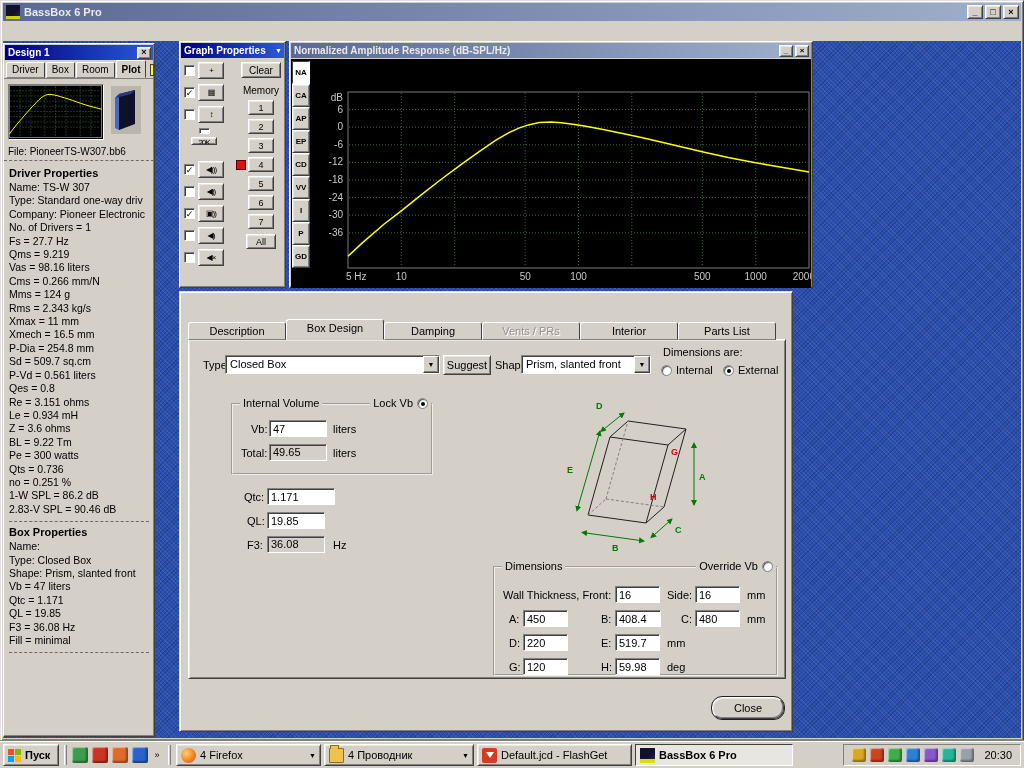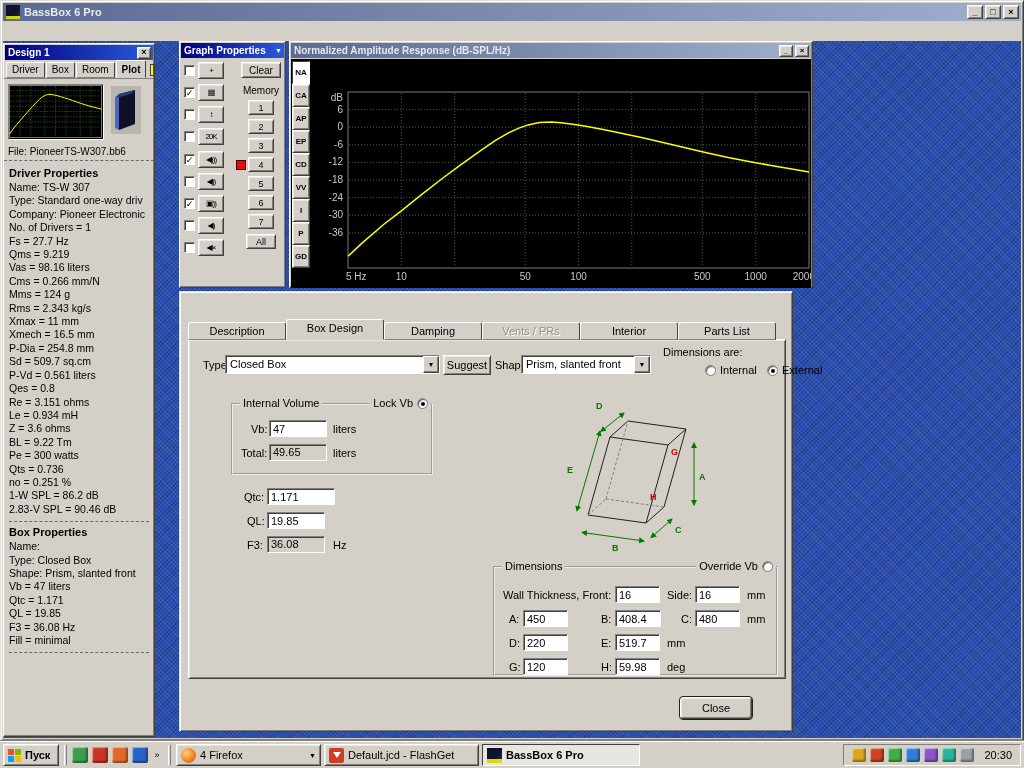--- a/index.html
+++ b/index.html
@@ -63,21 +63,21 @@
 .dashed-divider { border-top:1px dashed #6a6a6a; margin:5px 0 4px; }
 
 
 .gp-panel { position:absolute; left:176px; top:0; width:107px; height:247px; background:var(--window-gray,#d4d0c8);
   border:1px solid; border-color:#fff #404040 #404040 #fff; box-shadow:inset -1px -1px 0 #808080; }
 .gp-title { height:15px; margin:1px; font-size:10px; }
 .gp-dd { margin-left:auto; font-size:7px; }
 .gp-body { position:relative; height:228px; }
 .gp-left { position:absolute; left:0; top:3px; }
 .gp-row { display:flex; align-items:center; gap:3px; margin:0 0 5px 4px; height:17px; }
-.gp-left .gp-row:nth-child(4) { margin-bottom:6px; }
+.gp-left .gp-row:nth-child(4) { margin-bottom:16px;flex-direction:column; }
 .checkbox { width:11px; height:11px; background:#fff; border:1px solid; border-color:#808080 #fff #fff #808080;
   box-shadow:inset 1px 1px 0 #404040; font-size:9px; line-height:10px; text-align:center; }
 .gp-row.checked .checkbox::after { content:"✓"; }
 .icon-btn { width:26px; height:17px; font-size:8px; letter-spacing:-1px; overflow:hidden; }
 .gp-right { position:absolute; left:58px; top:3px; width:46px; display:flex; flex-direction:column; align-items:center; }
 .clear-btn { width:40px; height:16px; font-size:10px; }
 .memory-label { font-size:10px; margin:7px 0 4px; }
 .mem-btn { width:26px; height:15px; font-size:9px; margin-bottom:4px; position:relative; }
 .mem-btn.indicator::before { content:""; position:absolute; left:-13px; top:2px; width:8px; height:8px;
   background:var(--memory-indicator,#dd1111); border:1px solid #550000; }
@@ -107,26 +107,26 @@
   border:1px solid; border-color:#fff #404040 #404040 #fff; box-shadow:inset 1px 1px 0 #e9e7e2, inset -1px -1px 0 #808080; }
 .combo { position:absolute; height:19px; background:#fff; border:1px solid; border-color:#808080 #fff #fff #808080;
   box-shadow:inset 1px 1px 0 #404040; display:flex; align-items:stretch; }
 .combo .val { flex:1; padding:2px 0 0 4px; font-size:11px; white-space:nowrap; overflow:hidden; }
 .combo .combo-btn { width:16px; font-size:7px; display:flex; align-items:center; justify-content:center;
   background:var(--window-gray,#d4d0c8); border:1px solid; border-color:#fff #404040 #404040 #fff; box-shadow:inset -1px -1px 0 #808080; }
 .groupbox { position:absolute; border:2px groove #f0eee8; }
 .legend { position:absolute; top:-8px; left:7px; background:var(--window-gray,#d4d0c8); padding:0 3px; font-size:11px; }
 .group-right { position:absolute; top:-8px; right:0; background:var(--window-gray,#d4d0c8); padding:0 3px; font-size:11px;
   display:flex; align-items:center; gap:4px; }
-.radio { display:inline-flex; align-items:center; gap:4px; font-size:11px;margin-left:44px; }
+.radio { display:inline-flex; align-items:center; gap:4px; font-size:11px; }
 .rdot { width:11px; height:11px; border-radius:50%; background:#fff; border:1px solid #808080;
   box-shadow:inset 1px 1px 1px #555, inset -1px -1px 0 #fff; position:relative; flex:none; }
 .radio.selected .rdot::after { content:""; position:absolute; left:3px; top:3px; width:4px; height:4px; background:#000; border-radius:50%; }
 .suggest-btn { position:absolute; width:48px; height:20px; }
-.close-btn { position:absolute; left:500px; top:405px; width:72px; height:22px; border-radius:3px; outline:1px solid #202020; }
+.close-btn { position:absolute; left:532px; top:405px; width:72px; height:22px; border-radius:10px; outline:1px solid #202020; }
 .prism { position:absolute; left:369px; top:53px; width:150px; height:160px; }
 
 
 .taskbar { position:absolute; left:0; top:741px; width:1024px; height:27px; background:var(--window-gray,#d4d0c8);
   border-top:1px solid #fff; box-shadow:0 -1px 0 #808080; display:flex; align-items:center; padding:0 3px; gap:3px; }
 .start-btn { display:flex; align-items:center; gap:4px; width:56px; height:22px; font-weight:bold; font-size:11px; padding:8px 4px; }
 .flag { width:13px; height:13px; display:grid; grid-template-columns:6px 6px; grid-template-rows:6px 6px; gap:1px; }
 .flag i { display:block; }
 .flag i:nth-child(1){background:#f25022;} .flag i:nth-child(2){background:#7fba00;}
 .flag i:nth-child(3){background:#00a4ef;} .flag i:nth-child(4){background:#ffb900;}
@@ -555,20 +555,25 @@
         <span class="qicon" style="--c: #2b62c9;"></span>
       </div>
     <button class="chev-btn">»</button>
     <span class="tb-sep"></span>
 
     <button class="btn task-btn" style="width:145px;">
       <span class="ticon icon-firefox"></span>
       <span class="tlabel">4 Firefox</span>
       <span class="task-dd">▼</span>
     </button>
+    <button class="btn task-btn" style="width:150px;">
+      <span class="ticon icon-folder"></span>
+      <span class="tlabel">4 Проводник</span>
+      <span class="task-dd">▼</span>
+    </button>
     <button class="btn task-btn" style="width:155px;">
       <span class="ticon icon-flashget"></span>
       <span class="tlabel">Default.jcd - FlashGet</span>
     </button>
     <button class="btn task-btn pressed" style="width:158px;">
       <span class="ticon icon-bassbox"></span>
       <span class="tlabel">BassBox 6 Pro</span>
     </button>
 
     <div class="tray">

